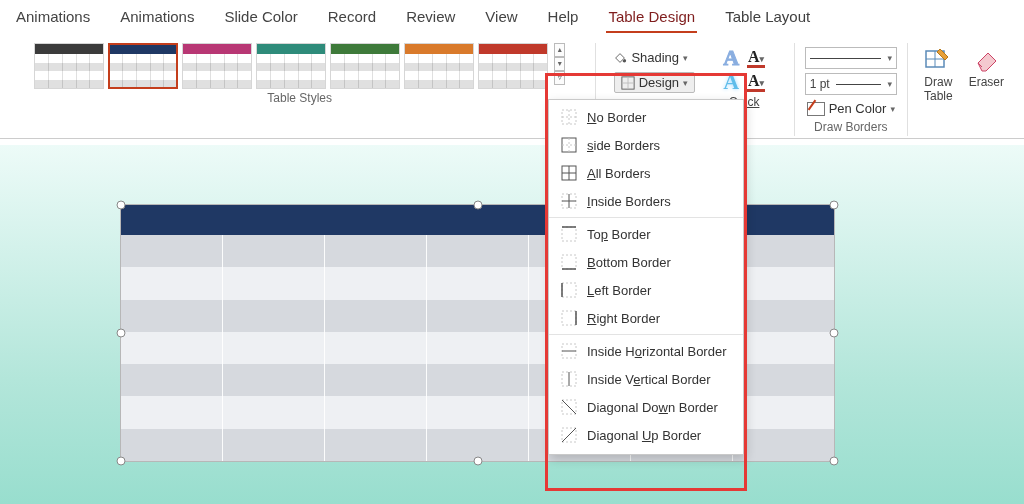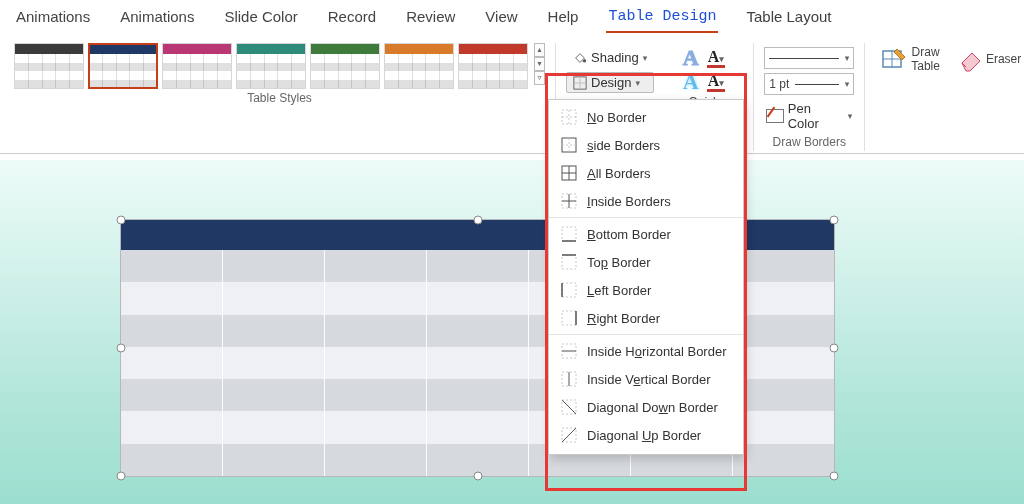--- a/index.html
+++ b/index.html
@@ -1,60 +1,60 @@
 <!DOCTYPE html>
 <html><head>
 <meta charset="utf-8">
 <style>
   *{box-sizing:border-box;margin:0;padding:0;font-family:"Segoe UI",Arial,sans-serif;}
   body{background:#fff;overflow:hidden;width:1024px;height:504px;position:relative;}
   
   .tabs{display:flex;gap:26px;padding:6px 14px 4px;font-size:15px;color:#444;}
   .tabs span{cursor:pointer;padding:2px 2px 6px;}
-  .tabs .active{color:#1d4ed8;border-bottom:2px solid #c43e1c;font-family:Liberation Mono, monospace;}
+  .tabs .active{color:#7f1d1d;border-bottom:2px solid #c43e1c;}
   .tabs .accent{color:#404040;}
   
   .ribbon{display:flex;border-bottom:1px solid #ccc;padding:6px 4px 2px;}
   .group{display:flex;flex-direction:column;align-items:center;border-right:1px solid #e0e0e0;padding:0 10px;}
   .group:last-child{border-right:none;}
   .group-label{font-size:12px;color:#666;margin-top:2px;margin-bottom:2px;}
   .swatches{display:flex;gap:4px;align-items:flex-start;}
   .spinners{display:flex;flex-direction:column;justify-content:center;gap:0;margin-left:2px;}
   .sp{width:11px;height:14px;border:1px solid #bbb;font-size:8px;text-align:center;line-height:12px;color:#666;background:#fcfcfc;}
   .style-swatch{width:70px;height:46px;display:flex;flex-direction:column;border:1px solid #d6d6d6;}
   .style-swatch.sel{outline:2px solid #c43e1c;outline-offset:-2px;}
   .sw-head{height:10px;}
   .sw-body{flex:1;display:flex;flex-direction:column;}
   .sw-row{flex:1;display:flex;}
   .sw-cell{flex:1;border-right:1px solid rgba(0,0,0,.12);}
   .sw-cell:last-child{border-right:none;}
   .sw-row:nth-child(even) .sw-cell{background:rgba(0,0,0,.12);}
   
-  .mid-col{display:flex;flex-direction:column;gap:4px;padding-top:4px;}
+  .mid-col{display:flex;flex-direction:column;gap:4px;padding-top:4px;align-items:flex-end;}
   .mini-btn{display:flex;align-items:center;gap:4px;font-size:13px;color:#333;padding:2px 6px;border:1px solid transparent;border-radius:2px;cursor:pointer;}
   .mini-btn.pressed{border:1px solid #bbb;background:#eee;}
   .chev{font-size:9px;color:#666;}
   .paint-icon{width:14px;height:14px;display:inline-block;}
   
   .wa-col{display:flex;flex-direction:column;align-items:center;gap:2px;padding:4px 6px 0;}
   .wa-row{display:flex;gap:8px;align-items:center;}
   .bigA{font-size:22px;line-height:1;font-family:'Times New Roman',serif;}
   .lineA{color:#8aaee0;-webkit-text-stroke:1px #8aaee0;font-weight:bold;}
   .glowA{color:#60bdea;text-shadow:0 0 4px #a0d9ff;font-weight:bold;}
   .redA{font-weight:bold;color:#222;border-bottom:3px solid #c0392b;padding:0 1px;}
   .quick-label{font-size:12px;color:#444;text-decoration:underline;}
   
   .pen-col{display:flex;flex-direction:column;gap:4px;padding-top:4px;align-items:stretch;}
   .combo{border:1px solid #bbb;background:#fff;font-size:12px;color:#444;padding:2px 4px;display:flex;align-items:center;justify-content:space-between;min-width:90px;height:22px;}
   .line-sample{flex:1;height:0;border-top:1px solid #444;margin-right:6px;}
   .pen-color{display:flex;align-items:center;gap:4px;font-size:13px;color:#333;padding:2px 2px;justify-content:space-between;}
   .pen-sq{width:18px;height:14px;border:1px solid #777;position:relative;}
   .pen-sq:before{content:"";position:absolute;left:3px;top:-4px;width:2px;height:12px;background:#c43e1c;transform:rotate(35deg);}
   
-  .stack-btn{display:flex;flex-direction:row;align-items:center;gap:2px;font-size:12px;color:#444;padding:2px 6px;cursor:pointer;}
+  .stack-btn{display:flex;flex-direction:column;align-items:center;gap:2px;font-size:12px;color:#444;padding:2px 6px;cursor:pointer;}
   .stack-icon{width:28px;height:28px;}
   
   .canvas-wrap{position:relative;height:360px;background:linear-gradient(180deg,#edfbf8 0%, #b3e6da 65%, #98dece 100%);margin-top:6px;}
   .table-shape{position:absolute;left:120px;top:59px;width:715px;height:258px;border:1px solid #b7b7b7;background:#fff;}
   .thead{height:30px;background:#1f3864;}
   .tbody{display:flex;flex-direction:column;height:calc(100% - 30px);}
   .trow{flex:1;display:flex;}
   .trow:nth-child(odd){background:#d6d9de;}
   .trow:nth-child(even){background:#eef0f3;}
   .tcell{flex:1;border-right:1px solid rgba(255,255,255,.9);}
@@ -518,34 +518,34 @@
         <rect x="1" y="1" width="14" height="14" fill="none" stroke="#c8c8c8" stroke-dasharray="2 2"></rect>
         <line x1="8" y1="1" x2="8" y2="15" stroke="#555"></line>
         <line x1="1" y1="8" x2="15" y2="8" stroke="#555"></line>
       </svg>
       <span><span class="u">I</span>nside Borders</span>
     </div>
     <div class="menu-sep"></div>
     <div class="menu-item">
       <svg class="micon" viewBox="0 0 16 16">
         <rect x="1" y="1" width="14" height="14" fill="none" stroke="#c8c8c8" stroke-dasharray="2 2"></rect>
+        <line x1="1" y1="1" x2="15" y2="1" stroke="#555" stroke-width="1.5"></line>
+      </svg>
+      <span>To<span class="u">p</span> Border</span>
+    </div>
+    <div class="menu-item">
+      <svg class="micon" viewBox="0 0 16 16">
+        <rect x="1" y="1" width="14" height="14" fill="none" stroke="#c8c8c8" stroke-dasharray="2 2"></rect>
         <line x1="1" y1="15" x2="15" y2="15" stroke="#555" stroke-width="1.5"></line>
       </svg>
       <span><span class="u">B</span>ottom Border</span>
     </div>
     <div class="menu-item">
       <svg class="micon" viewBox="0 0 16 16">
         <rect x="1" y="1" width="14" height="14" fill="none" stroke="#c8c8c8" stroke-dasharray="2 2"></rect>
-        <line x1="1" y1="1" x2="15" y2="1" stroke="#555" stroke-width="1.5"></line>
-      </svg>
-      <span>To<span class="u">p</span> Border</span>
-    </div>
-    <div class="menu-item">
-      <svg class="micon" viewBox="0 0 16 16">
-        <rect x="1" y="1" width="14" height="14" fill="none" stroke="#c8c8c8" stroke-dasharray="2 2"></rect>
         <line x1="1" y1="1" x2="1" y2="15" stroke="#555" stroke-width="1.5"></line>
       </svg>
       <span><span class="u">L</span>eft Border</span>
     </div>
     <div class="menu-item">
       <svg class="micon" viewBox="0 0 16 16">
         <rect x="1" y="1" width="14" height="14" fill="none" stroke="#c8c8c8" stroke-dasharray="2 2"></rect>
         <line x1="15" y1="1" x2="15" y2="15" stroke="#555" stroke-width="1.5"></line>
       </svg>
       <span><span class="u">R</span>ight Border</span>

